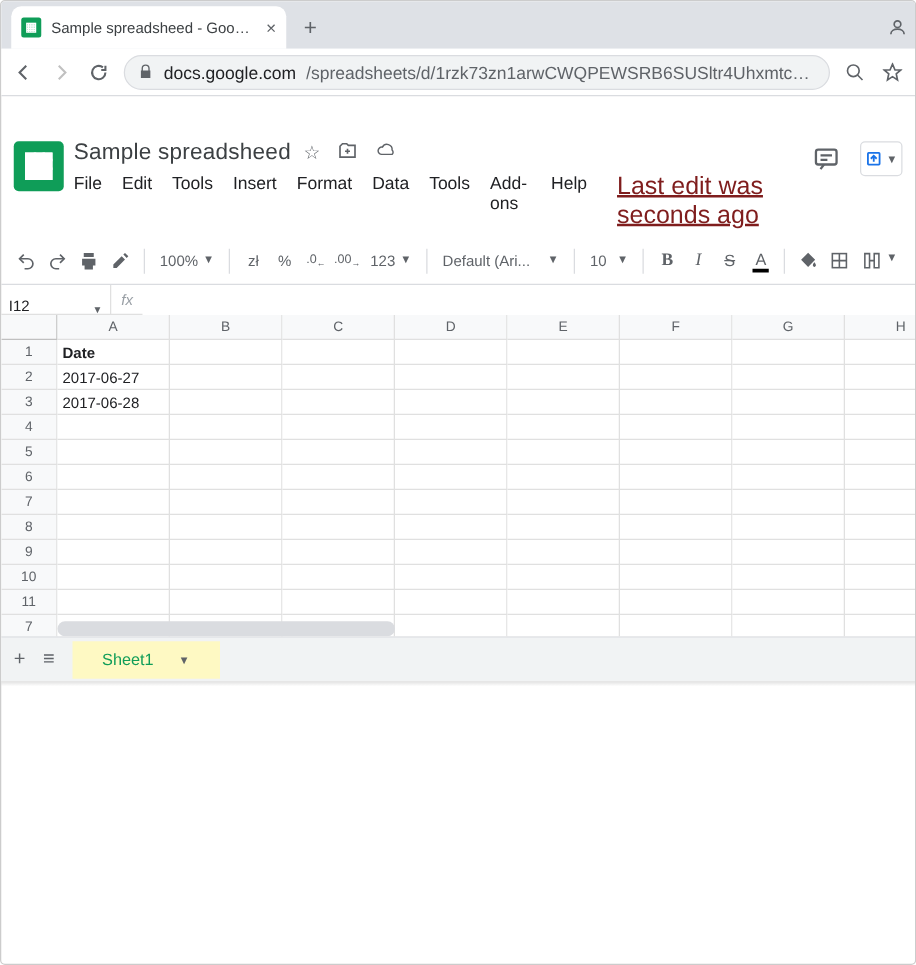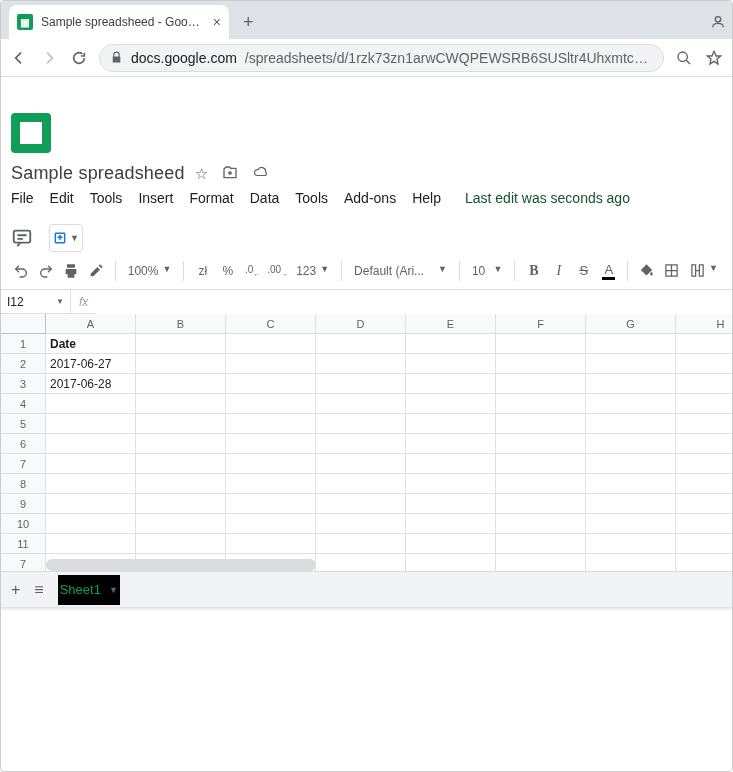--- a/index.html
+++ b/index.html
@@ -12,68 +12,68 @@
     .tab-close { font-size:14px; color:#5f6368; cursor:pointer; }
     .newtab { padding:0 14px; color:#5f6368; font-size:18px; height:34px; display:flex; align-items:center; cursor:pointer;}
     .right-icons { margin-left:auto; padding:0 6px; display:flex; align-items:center; height:34px; color:#5f6368;}
 
     .addrbar { height:38px; background:#fff; display:flex; align-items:center; gap:10px; padding:0 8px; border-bottom:1px solid #dadce0;}
     .nav-ico { width:20px; height:20px; color:#5f6368; display:flex; align-items:center; justify-content:center; cursor:pointer;}
     .nav-ico.disabled { color:#c0c0c0; cursor:default;}
     .urlbox { flex:1; height:28px; border:1px solid #dadce0; background:#f1f3f4; border-radius:14px; display:flex; align-items:center; padding:0 10px; gap:8px; font-size:14px; color:#202124; overflow:hidden; white-space:nowrap;}
     .url-host { color:#202124; }
     .url-path { color:#5f6368; overflow:hidden; text-overflow:ellipsis; flex:1;}
-    .doc-header { display:flex; align-items:flex-start; padding:8px 10px 0 10px; gap:8px;flex-direction:column;}
+    .doc-header { display:flex; align-items:flex-start; padding:8px 10px 0 10px; gap:8px;}
     .logo { width:40px; height:40px; background:#0f9d58; border-radius:4px; display:flex; align-items:center; justify-content:center; margin-top:4px;}
     .logo-grid { width:22px; height:22px; position:relative;}
     .logo-grid div{ position:absolute; background:#fff;}
     .logo-grid .h1{ top:5px; left:0; width:100%; height:2px;}
     .logo-grid .h2{ top:12px; left:0; width:100%; height:2px;}
     .logo-grid .v1{ top:0; left:7px; width:2px; height:100%;}
     .logo-grid .v2{ top:0; left:14px; width:2px; height:100%;}
     .logo-grid .b { top:0; left:0; width:100%; height:100%; border:2px solid #fff; box-sizing:border-box;}
     .doc-titles { flex:1;}
     .title-row { display:flex; align-items:center; gap:10px; font-size:18px; color:#5f6368; padding:2px 0;}
     .title-row .dtitle { color:#3c4043; letter-spacing:.2px;}
     .title-icons { display:flex; gap:14px; color:#5f6368; font-size:15px;}
     .title-icons span{ cursor:pointer; }
     .menubar { display:flex; gap:16px; padding:4px 0 6px 0; font-size:14px; color:#202124;}
     .menubar span{ cursor:pointer;}
-    .last-edit { color:#14532d; cursor:pointer; font-size:14px;}
+    .last-edit { color:#7f1d1d; text-decoration:underline; cursor:pointer; font-size:20px;}
 
     .right-toolbar { display:flex; align-items:center; gap:16px; margin-top:4px;}
     .share-btn { width:34px; height:28px; border:1px solid #dadce0; border-radius:4px; display:flex; align-items:center; justify-content:center; gap:3px; color:#1a73e8; font-weight:bold; cursor:pointer;}
     .share-btn svg{ display:block;}
 
     .toolbar { display:flex; align-items:center; gap:4px; padding:4px 10px; border-bottom:1px solid #dadce0; font-size:12px; color:#5f6368; height:38px; flex-wrap:nowrap; overflow:hidden;}
     .tb-btn { width:22px; height:22px; display:flex; align-items:center; justify-content:center; cursor:pointer; border-radius:2px; font-family: Arial;}
     .sep { width:1px; height:20px; background:#dadce0; margin:0 4px;}
     .combo { display:flex; align-items:flex-start; gap:4px; padding:0 4px; cursor:pointer;}
     .combo .arr { font-size:9px; color:#5f6368;}
     .font-box { width:80px; overflow:hidden; white-space:nowrap; text-overflow:ellipsis;}
 
     .fxbar { display:flex; align-items:center; height:24px; border-bottom:1px solid #e0e0e0;}
-    .namebox { width:70px; height:24px; border-right:1px solid #e0e0e0; display:flex; align-items:center; padding:0 6px; justify-content:space-between; font-size:12px;}
+    .namebox { width:88px; height:24px; border-right:1px solid #e0e0e0; display:flex; align-items:flex-end; padding:0 6px; justify-content:space-between; font-size:12px;}
     .namebox .arr{ font-size:8px; color:#5f6368;}
     .fx-icon { padding:0 8px; color:#9aa0a6; font-style:italic; font-size:12px;}
     .fx-input { flex:1; height:24px; border:none; outline:none; font-size:12px; padding:0 4px;}
 
     .grid-wrap { position:relative; height:257px; overflow:hidden;}
     .grid { display:grid; grid-template-columns:45px repeat(8, 90px); grid-auto-rows:20px;}
     .hdr, .rh, .cell { border-right:1px solid #e0e0e0; border-bottom:1px solid #e0e0e0; display:flex; align-items:center; justify-content:center; font-size:11px; color:#5f6368; background:#fff;}
     .hdr { background:#f8f9fa; font-size:11px;}
     .rh  { background:#f8f9fa;}
     .corner { background:#f8f9fa; border-right:1px solid #c0c0c0; border-bottom:1px solid #c0c0c0;}
     .cell { justify-content:flex-start; padding:0 4px; color:#202124; font-size:12px;}
     .cell.bold{ font-weight:bold;}
     .hscroll { position:absolute; bottom:0; left:45px; height:12px; width:270px; background:#dadce0; border-radius:6px;}
 
     .sheetbar { height:36px; border-top:1px solid #dadce0; background:#f8f0f0; background:#f1f3f4; display:flex; align-items:center; padding:0 10px; gap:14px;}
     .sheetbar .ico { color:#5f6368; cursor:pointer; font-size:16px;}
-    .sheet-tab { background:#000000; height:30px; padding:0 2px; display:flex; align-items:center; gap:8px; color:#0f9d58; font-size:13px; font-weight:500; border-top:2px solid transparent; border-bottom:2px solid transparent; border-radius:0;}
+    .sheet-tab { background:#fef9c3; height:30px; padding:0 24px; display:flex; align-items:center; gap:20px; color:#0f9d58; font-size:13px; font-weight:500; border-top:2px solid transparent; border-bottom:2px solid transparent; border-radius:0;}
     .bottom-shadow { height:4px; background:linear-gradient(to bottom, rgba(0,0,0,.12), transparent);}
 
     
     svg { display:block; }
   </style>
 </head>
 <body>
 
 <div class="win">
 

